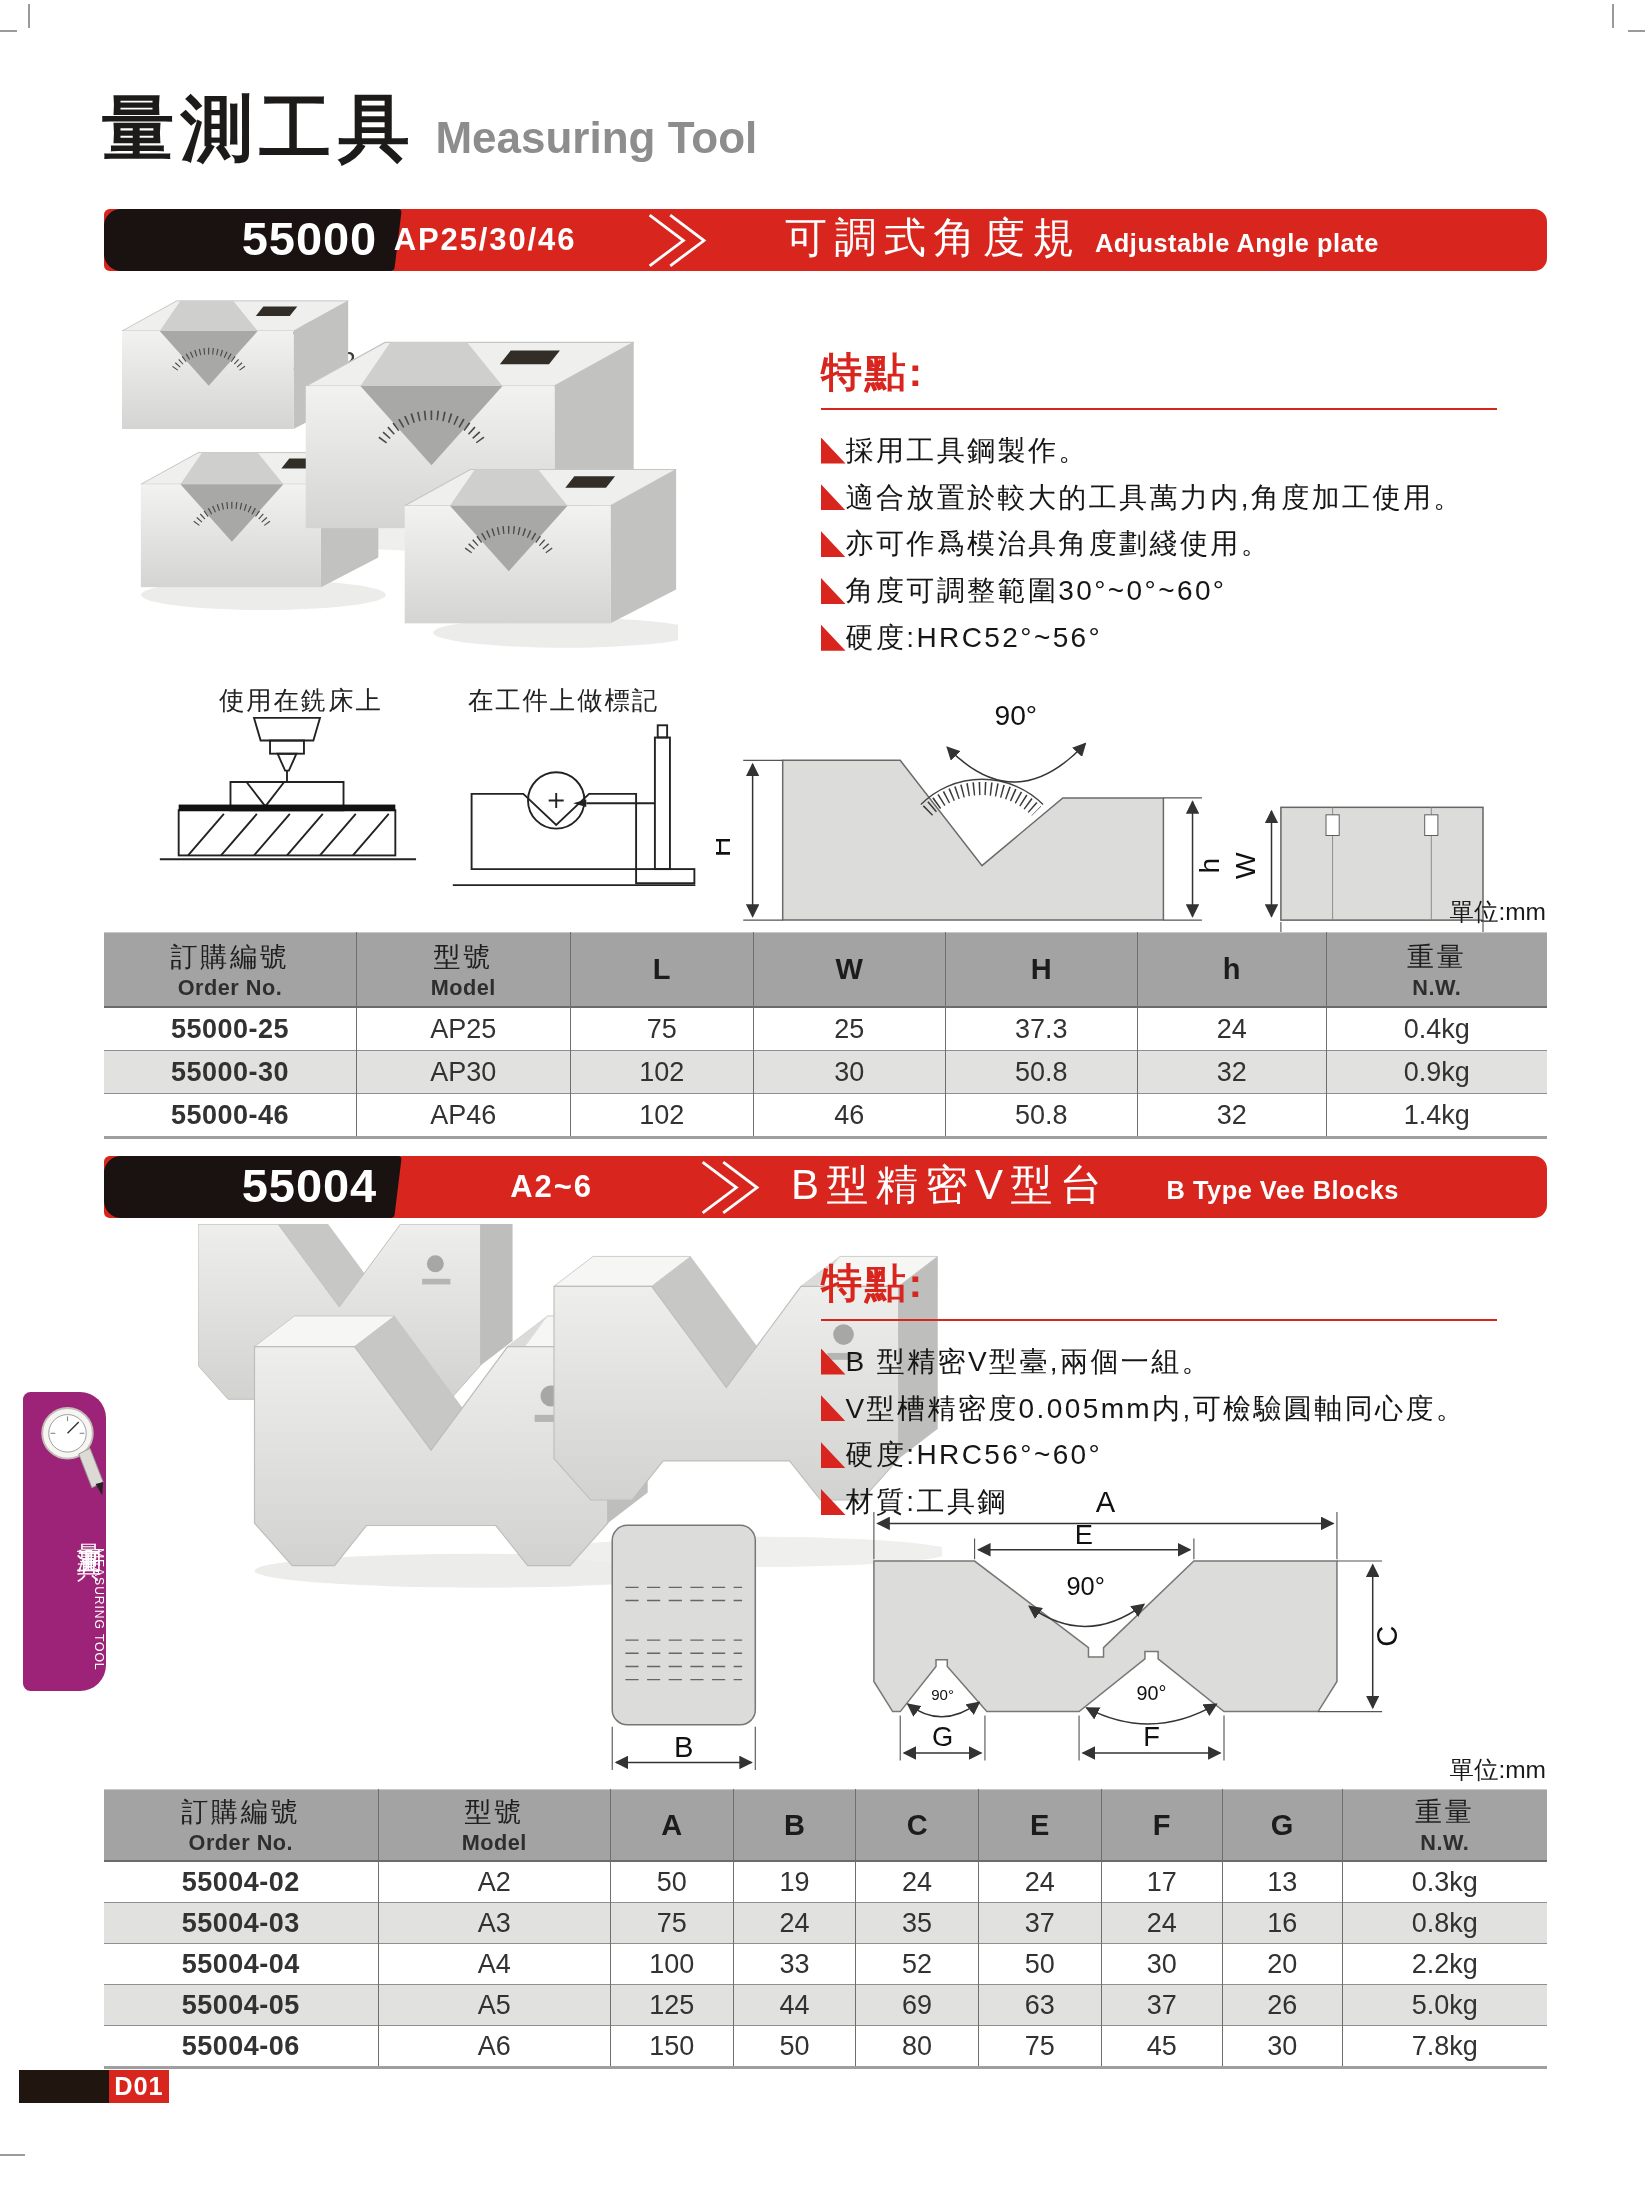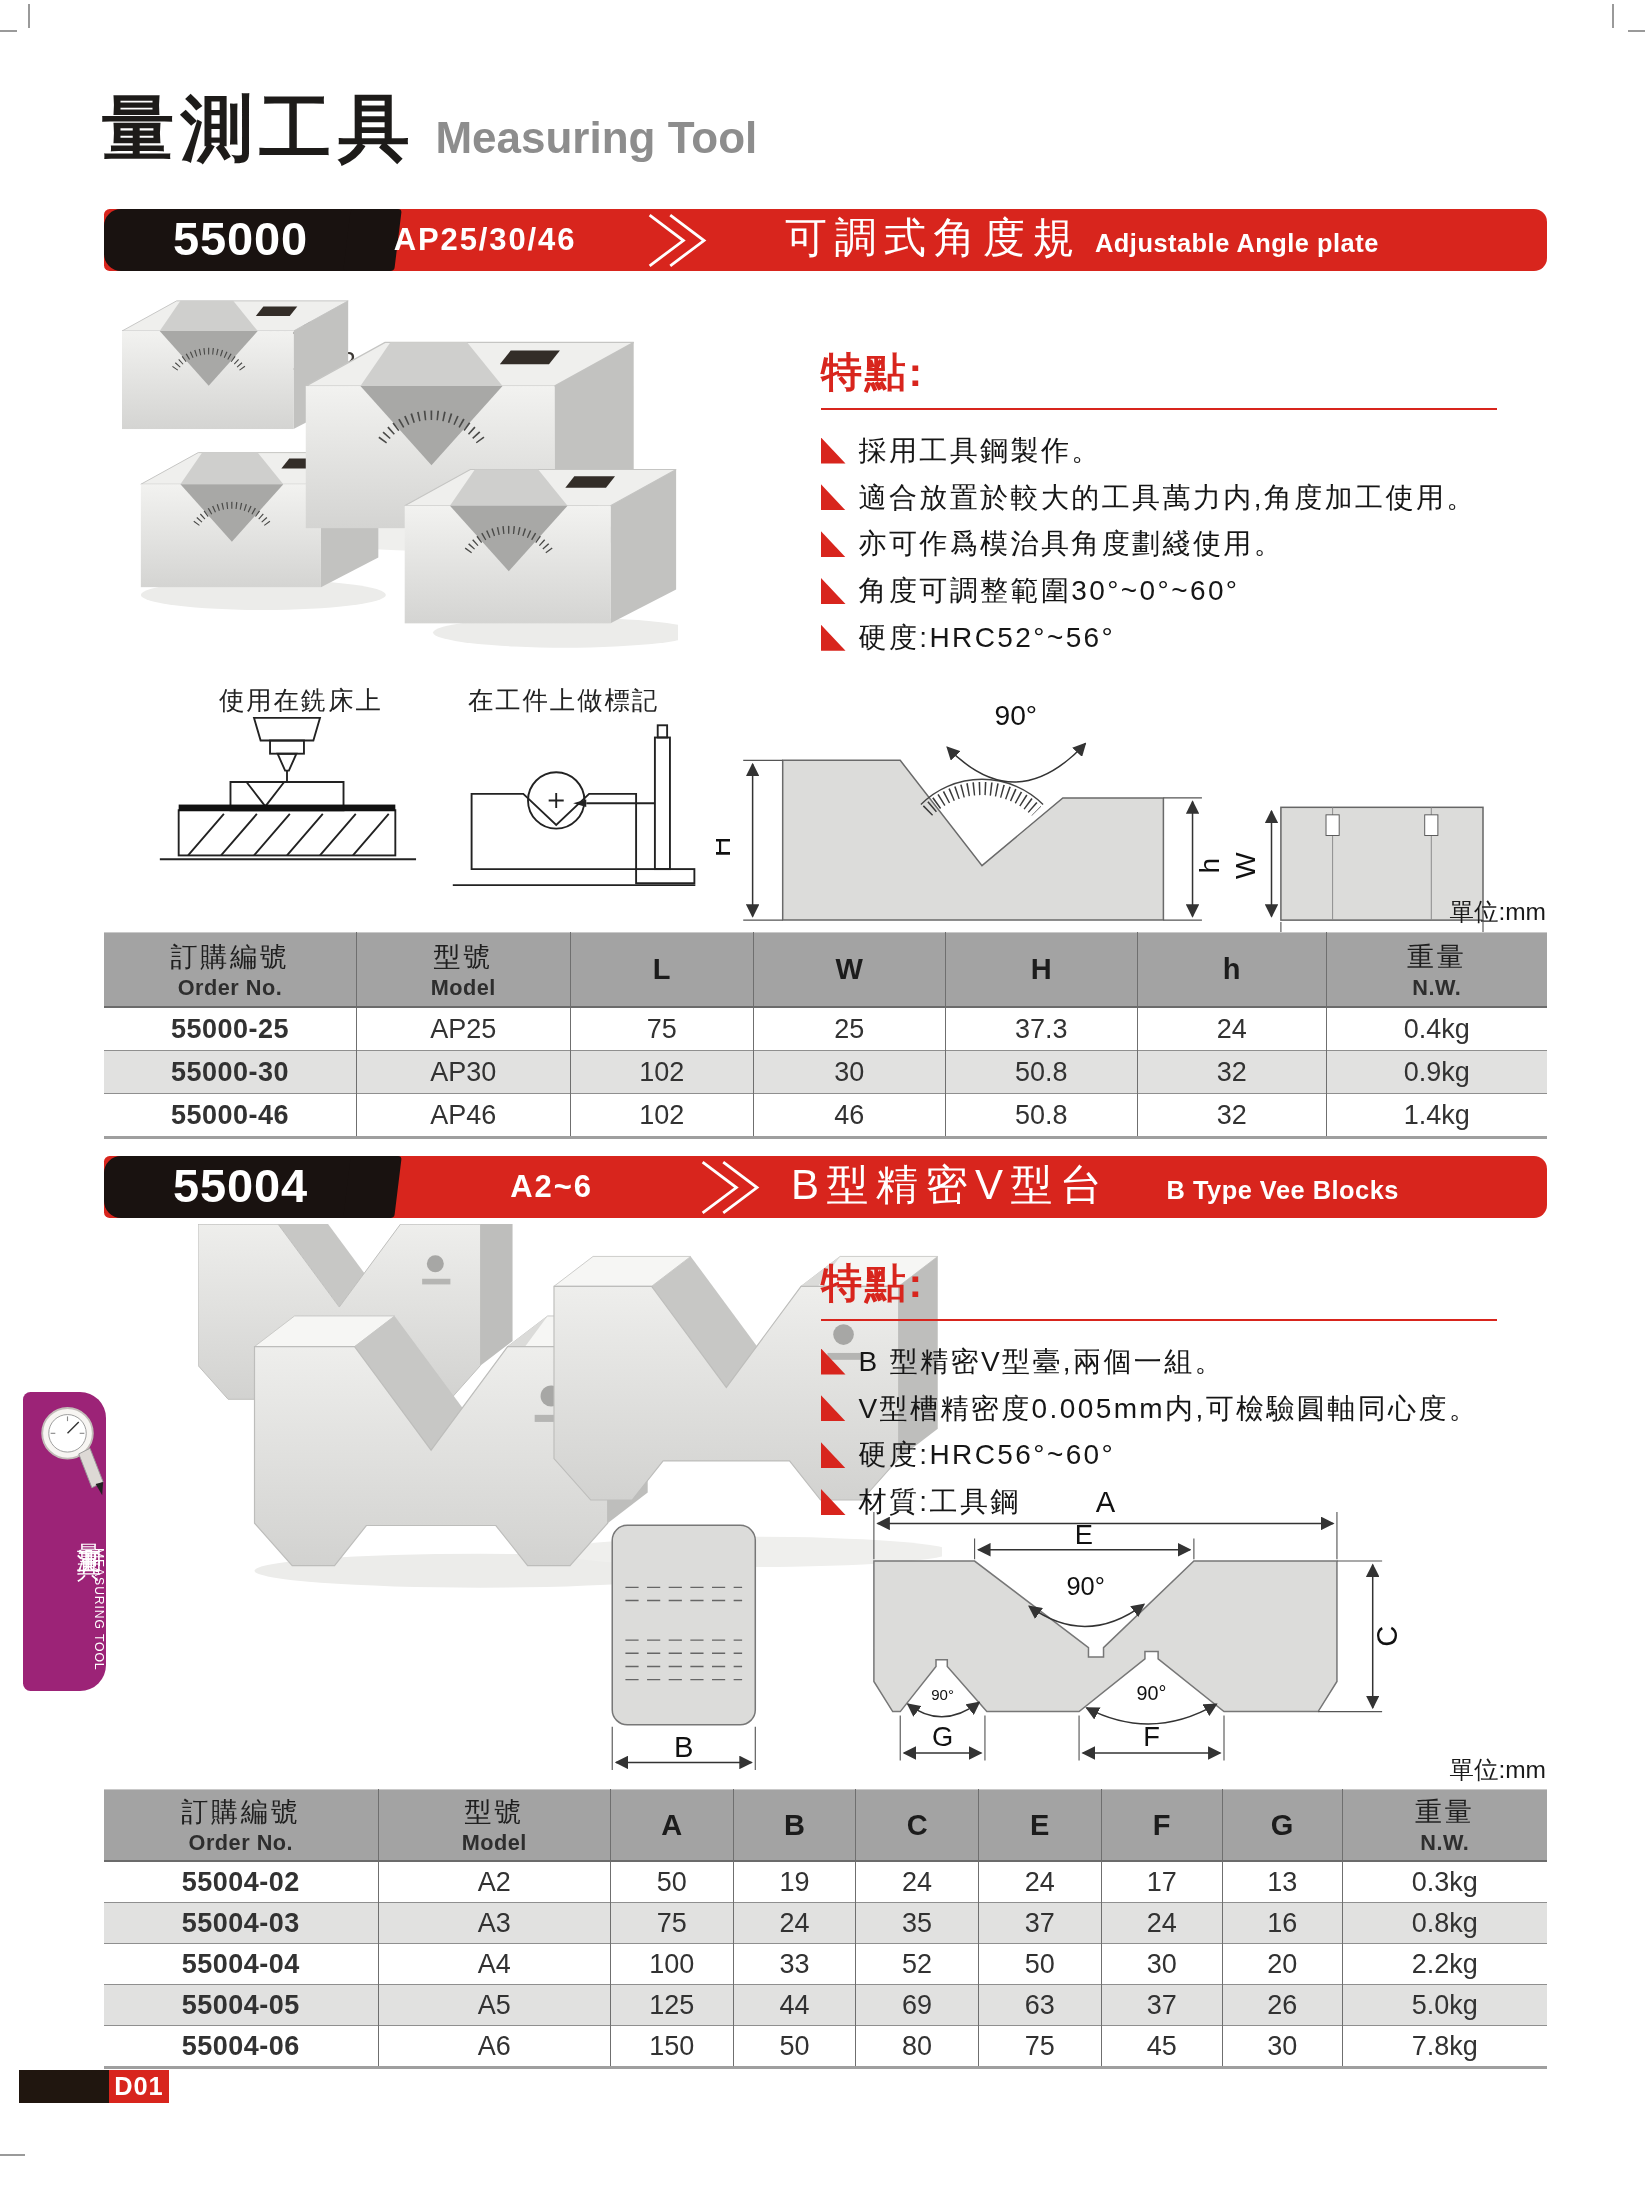--- a/index.html
+++ b/index.html
@@ -10,41 +10,41 @@
   .mark{position:absolute;background:#9a9a9a;}
   
   .hdr{position:absolute;left:102px;top:81px;display:flex;align-items:baseline;white-space:nowrap;}
   .hdr .t-zh{font-size:72px;font-weight:700;color:#1d1b19;letter-spacing:6.6px;}
   .hdr .t-en{font-size:44px;font-weight:700;color:#8d8d8d;margin-left:19px;}
   
   .banner{position:absolute;left:104px;width:1443px;height:62px;background:#d8251d;border-radius:5.6px 13px 13px 5.6px;}
   .pill{position:absolute;left:0;top:0;height:62px;width:273px;background:#191210;border-radius:17px 0 0 17px;}
   .pill::after{content:"";position:absolute;top:0;right:-21px;width:51px;height:62px;background:#191210;
                transform:skewX(-7deg);border-radius:3.8px;}
-  .pill-code{position:relative;z-index:2;display:block;width:100%;text-align:center;color:#fff;
+  .pill-code{position:relative;z-index:2;display:block;width:100%;text-align:right;color:#fff;
              font-size:47px;font-weight:700;line-height:60px;letter-spacing:0.9px;}
   .range{position:absolute;left:282px;width:198px;text-align:center;line-height:62px;color:#fff;
          font-size:31px;font-weight:700;letter-spacing:1.9px;}
   .banner--2 .range{left:339px;width:217px;}
   .chevron{position:absolute;left:540px;top:4.7px;}
   .banner--2 .chevron{left:593px;}
   .btitle{position:absolute;left:681px;top:0;height:62px;display:flex;align-items:baseline;color:#fff;white-space:nowrap;}
   .banner--2 .btitle{left:687px;gap:44px;}
   .btitle .zh{font-size:42px;line-height:58px;letter-spacing:7.5px;font-weight:500;}
   .btitle .en{font-size:25.4px;font-weight:700;margin-left:13px;line-height:58px;letter-spacing:0.5px;}
   
   .patent{position:absolute;left:158px;top:307px;font-size:26px;color:#3c3834;line-height:1.4;letter-spacing:0.9px;}
   
   .features{position:absolute;width:725px;}
   .f1{left:821px;top:345px;}
   .f2{left:821px;top:1256px;}
   .features h3{margin:0;font-size:41px;font-weight:700;color:#d8251d;letter-spacing:2.8px;}
   .f-line{width:676px;height:2.8px;background:#d8251d;margin-top:7.5px;}
   .features ul{list-style:none;margin:22.6px 0 0 0;padding:0;}
-  .features li{display:flex;gap:13px;font-size:28px;color:#161616;margin-bottom:10.4px;line-height:1.3;letter-spacing:2.4px;}
+  .features li{display:flex;font-size:28px;color:#161616;margin-bottom:10.4px;line-height:1.3;letter-spacing:2.4px;}
   .tri{flex:none;width:24.5px;height:26px;margin-top:4.7px;background:#d8251d;
        clip-path:polygon(0 0,100% 100%,0 100%);}
   
   .cap{position:absolute;font-size:25.4px;color:#222;letter-spacing:1.9px;}
   
   .unit{position:absolute;width:188px;text-align:right;font-size:24.5px;color:#1a1a1a;}
   
   table.spec{position:absolute;left:104px;width:1443px;border-collapse:collapse;table-layout:fixed;
              border-top:1.9px solid #c9c9c9;border-bottom:3.8px solid #9f9f9f;}
   table.spec th{background:#a3a3a3;height:73px;vertical-align:middle;text-align:center;padding:0;}

